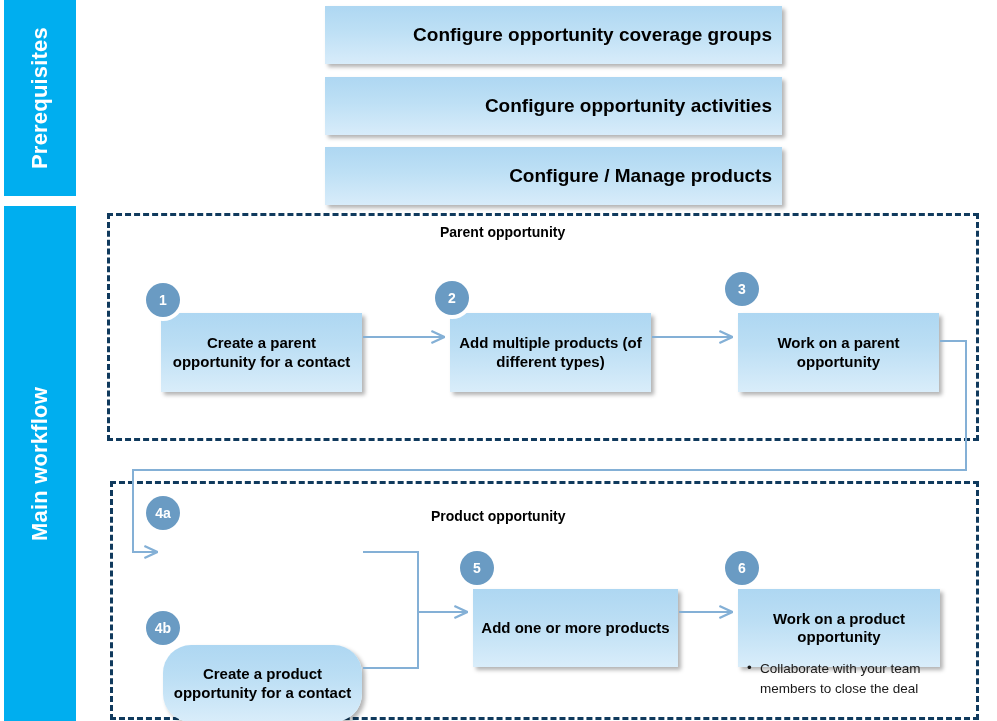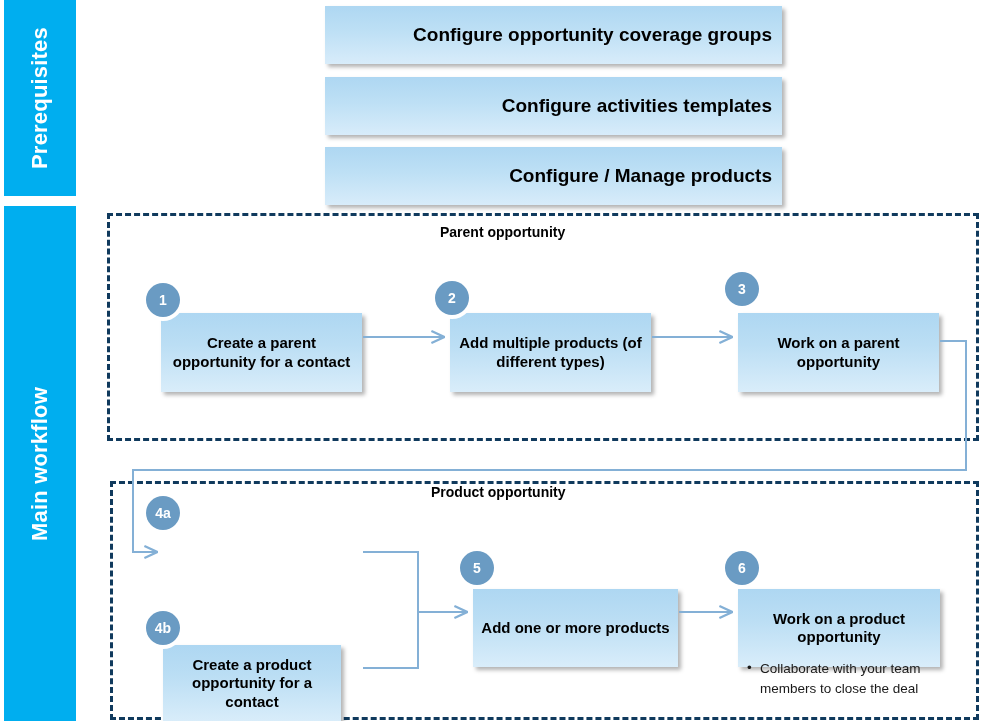--- a/index.html
+++ b/index.html
@@ -76,21 +76,21 @@
   #group-product { left: 110px; top: 481px; width: 869px; height: 239px; }
 
   .group-title {
     position: absolute;
     font-size: 14px;
     font-weight: bold;
     color: #000000;
     white-space: nowrap;
   }
   #title-parent  { left: 440px; top: 224px; }
-  #title-product { left: 431px; top: 484px; }
+  #title-product { left: 431px; top: 508px; }
 
   
   .step-box {
     position: absolute;
     background: linear-gradient(180deg, #AED7F2 0%, #BBDEF4 40%, #D9EDFA 100%);
     box-shadow: 3px 3px 4px rgba(0,0,0,0.30);
     display: flex;
     align-items: center;
     justify-content: center;
     text-align: center;
@@ -146,21 +146,21 @@
   #badge-2 { left: 435px; top: 281px; }
 
   #box-3 { left: 738px; top: 297px; width: 201px; height: 79px; }
   #badge-3 { left: 725px; top: 272px; }
 
   #bullets-3 { left: 745px; top: 393px; width: 200px; }
 
   #box-4a { left: 163px; top: 508px; width: 199px; height: 87px; }
   #badge-4a { left: 146px; top: 496px; }
 
-  #box-4b { left: 163px; top: 629px; width: 178px; height: 77px; }
+  #box-4b { left: 163px; top: 629px; width: 199px; height: 77px; border-radius: 28px; }
   #badge-4b { left: 146px; top: 611px; }
 
   #box-5 { left: 473px; top: 573px; width: 205px; height: 78px; }
   #badge-5 { left: 460px; top: 551px; }
 
   #box-6 { left: 738px; top: 573px; width: 202px; height: 78px; }
   #badge-6 { left: 725px; top: 551px; }
 
   #bullets-6 { left: 745px; top: 659px; width: 205px; }
 
@@ -185,21 +185,21 @@
   </div>
 
   <div class="band" id="band-main">
     <span class="band-label">Main workflow</span>
   </div>
 
   <div class="prereq-box" id="prereq-1">
     <span class="txt">Configure opportunity coverage groups</span>
   </div>
   <div class="prereq-box" id="prereq-2">
-    <span class="txt">Configure activities templates</span>
+    <span class="txt">Configure opportunity activities</span>
   </div>
   <div class="prereq-box" id="prereq-3">
     <span class="txt">Configure / Manage products</span>
   </div>
 
   <div class="group" id="group-parent"></div>
   <div class="group" id="group-product"></div>
 
   <div class="group-title" id="title-parent">Parent opportunity</div>
   <div class="group-title" id="title-product">Product opportunity</div>

